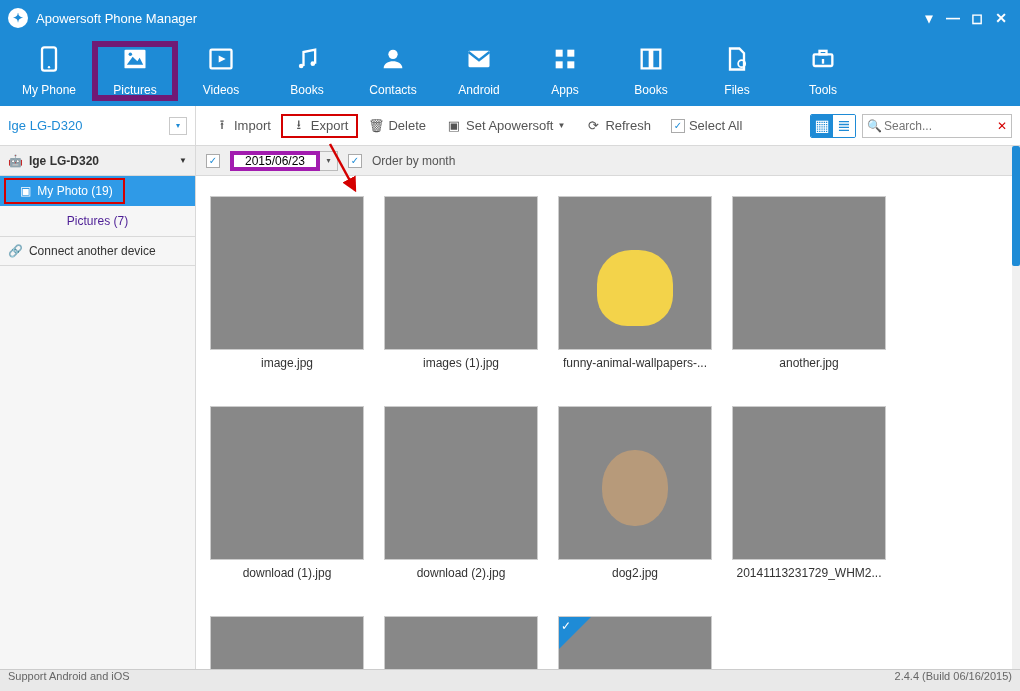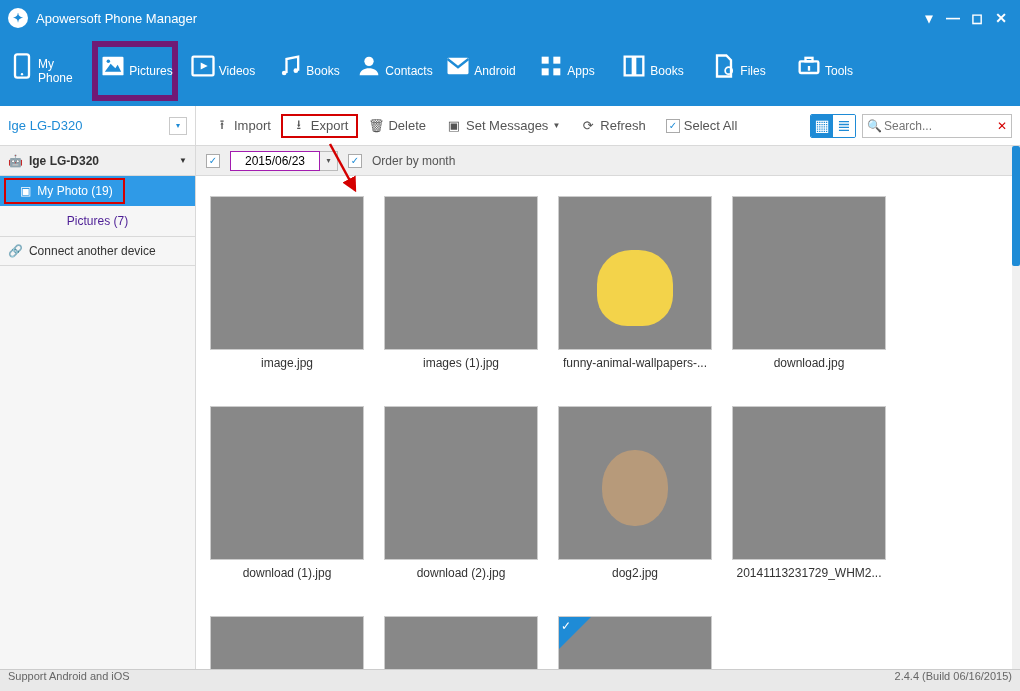--- a/index.html
+++ b/index.html
@@ -5,21 +5,21 @@
 * { margin: 0; padding: 0; box-sizing: border-box; font-family: "Segoe UI", Tahoma, sans-serif; }
 body { width: 1020px; height: 691px; overflow: hidden; background: #fff; position: relative; }
 
 .titlebar { height: 36px; background: #1e8bd6; display: flex; align-items: center; padding: 0 8px; color: #fff; }
 .titlebar .logo { width: 20px; height: 20px; border-radius: 50%; background: #fff; margin-right: 8px; display: flex; align-items: center; justify-content: center; color: #1e8bd6; font-size: 12px; font-weight: bold; }
 .titlebar .title { font-size: 13px; flex: 0 0 auto; }
 .titlebar .spacer { flex: 1; }
 .titlebar .win-btn { width: 22px; height: 22px; display: flex; align-items: center; justify-content: center; cursor: pointer; font-size: 14px; font-weight: bold; margin-left: 2px; }
 
 .maintabs { height: 70px; background: #1e8bd6; display: flex; align-items: center; padding: 0 6px; gap: 0; }
-.tab { width: 86px; height: 60px; display: flex; flex-direction: row; align-items: center; justify-content: center; color: #fff; cursor: pointer; position: relative; }
+.tab { width: 86px; height: 60px; display: flex; flex-direction: column; align-items: center; justify-content: center; color: #fff; cursor: pointer; position: relative; }
 .tab .tab-icon { font-size: 24px; margin-bottom: 4px; }
 .tab .tab-icon svg { width: 32px; height: 28px; fill: #fff; }
 .tab .tab-label { font-size: 12px; }
 .tab.highlight { border: 6px solid #701a75; }
 
 .toolbar { height: 40px; border-bottom: 1px solid #d9d9d9; display: flex; align-items: center; padding: 0 8px; background: #fff; }
 .toolbar-left { display: flex; align-items: center; gap: 0; }
 .tb-btn { display: flex; align-items: center; gap: 4px; padding: 4px 10px; cursor: pointer; font-size: 13px; color: #555; }
 .tb-btn .ic { width: 16px; height: 16px; display: inline-flex; align-items: center; justify-content: center; }
 .tb-btn.highlight { border: 2px solid #d40000; padding: 2px 8px; }
@@ -43,21 +43,21 @@
 .side-head .caret { margin-left: auto; font-size: 8px; }
 .side-item { height: 30px; display: flex; align-items: center; padding: 0 20px; font-size: 12px; cursor: pointer; gap: 6px; position: relative; }
 .side-item.active { background: #2f9ae7; color: #fff; }
 .side-item.highlight::after { content: ""; position: absolute; left: 4px; top: 2px; right: 70px; bottom: 2px; border: 2px solid #d40000; pointer-events: none; }
 .side-sub { height: 30px; display: flex; align-items: center; justify-content: center; font-size: 12px; color: #4c1d95; cursor: pointer; }
 .side-connect { height: 30px; display: flex; align-items: center; padding: 0 8px; font-size: 12px; color: #333; border-top: 1px solid #d9d9d9; border-bottom: 1px solid #d9d9d9; gap: 6px; cursor: pointer; }
 
 .content { flex: 1; overflow: auto; background: #fff; position: relative; }
 .filterbar { height: 30px; background: #efefef; border-bottom: 1px solid #d9d9d9; display: flex; align-items: center; padding: 0 10px; gap: 10px; font-size: 12px; color: #555; }
 .chk { width: 14px; height: 14px; border: 1px solid #aaa; display: inline-flex; align-items: center; justify-content: center; background: #fff; font-size: 10px; color: #1e8bd6; }
-.date-in { width: 90px; height: 20px; border: 1px solid #a21caf; background: #fff; font-size: 12px; text-align: center; }
+.date-in { width: 90px; height: 20px; border: 4px solid #a21caf; background: #fff; font-size: 12px; text-align: center; }
 .date-drop { width: 18px; height: 20px; border: 1px solid #bbb; border-left: none; background: #f0f0f0; display: inline-flex; align-items: center; justify-content: center; font-size: 8px; cursor: pointer; }
 
 .grid { padding: 20px 14px; display: grid; grid-template-columns: repeat(4, 154px); gap: 36px 20px; justify-content: start; }
 .thumb { width: 154px; display: flex; flex-direction: column; align-items: center; position: relative; }
 .thumb .img { width: 154px; height: 154px; border: 1px solid #ccc; background: #888; position: relative; overflow: hidden; }
 .thumb .fname { font-size: 12px; color: #333; margin-top: 6px; max-width: 154px; white-space: nowrap; overflow: hidden; text-overflow: ellipsis; text-align: right; }
 .thumb .sel-corner { position: absolute; top: 0; left: 0; width: 0; height: 0; border-top: 32px solid #1e8bd6; border-right: 32px solid transparent; }
 .thumb .sel-check { position: absolute; top: 2px; left: 2px; color: #fff; font-size: 12px; }
 
 .vscroll { position: absolute; right: 0; top: 0; width: 8px; height: 100%; background: #f0f0f0; }
@@ -187,21 +187,21 @@
     <div class="tb-btn highlight">
       <span class="ic">⭳</span>
       <span>Export</span>
     </div>
     <div class="tb-btn">
       <span class="ic">🗑</span>
       <span>Delete</span>
     </div>
     <div class="tb-btn">
       <span class="ic">▣</span>
-      <span>Set Messages</span>
+      <span>Set Apowersoft</span>
       <span style="font-size:8px">▼</span>
     </div>
     <div class="tb-btn">
       <span class="ic">⟳</span>
       <span>Refresh</span>
     </div>
     <div class="tb-btn">
       <span class="chk">✓</span>
       <span>Select All</span>
     </div>
@@ -258,21 +258,21 @@
         <div class="thumb">
           <div class="img ph-husky"></div>
           <div class="fname">images (1).jpg</div>
         </div>
         <div class="thumb">
           <div class="img ph-chicks"></div>
           <div class="fname">funny-animal-wallpapers-...</div>
         </div>
         <div class="thumb">
           <div class="img ph-cat"></div>
-          <div class="fname">download.jpg</div>
+          <div class="fname">another.jpg</div>
         </div>
         <div class="thumb">
           <div class="img ph-dogh"></div>
           <div class="fname">download (1).jpg</div>
         </div>
         <div class="thumb">
           <div class="img ph-planet"></div>
           <div class="fname">download (2).jpg</div>
         </div>
         <div class="thumb">

